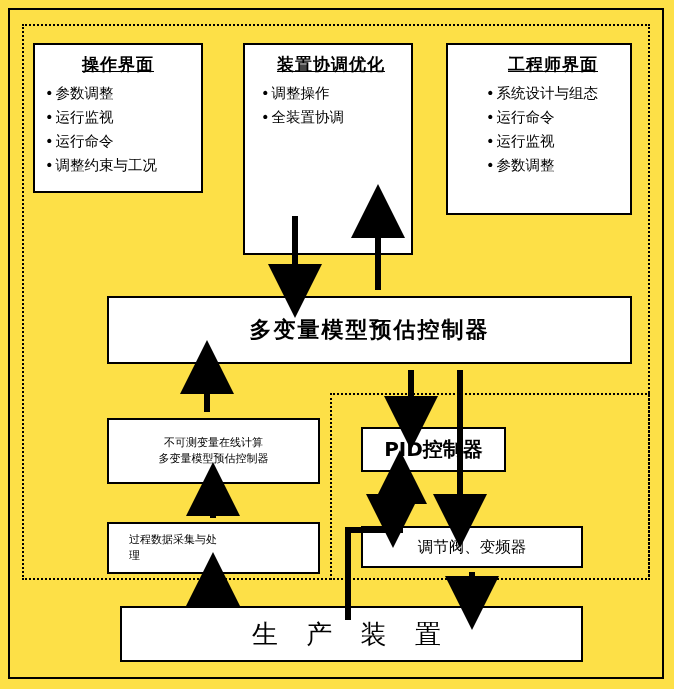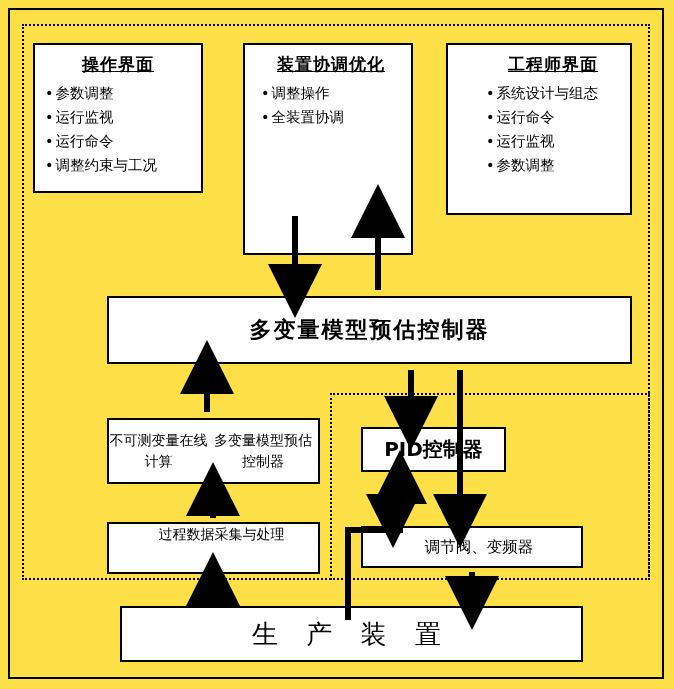--- a/index.html
+++ b/index.html
@@ -71,42 +71,42 @@
   .mpc-label {
     font-size: 22px;
     letter-spacing: 2px;
   }
   .pid-label {
     font-size: 20px;
   }
   .valve-label {
     font-size: 15.5px;
     font-weight: normal;
-    padding-left: 7px;
   }
   .plant-label {
     font-size: 26px;
     letter-spacing: 10px;
     font-weight: normal;
   }
   .multiline {
     display: flex;
-    flex-direction: row;
+    flex-direction: column;
     align-items: center;
     justify-content: center;
     width: 100%;
     height: 100%;
-    font-size: 14px;
+    font-size: 11px;
     line-height: 1.5;
     text-align: center;
   }
   .multiline.left-align {
     align-items: flex-start;
-    padding-left: 16px;
-    box-sizing: border-box;
+    padding-left: 8px;
+    box-sizing: border-box;
+    margin-left: 12px;
   }
   svg.arrows {
     position: absolute;
     left: 0;
     top: 0;
     width: 674px;
     height: 689px;
     pointer-events: none;
   }
 </style>

